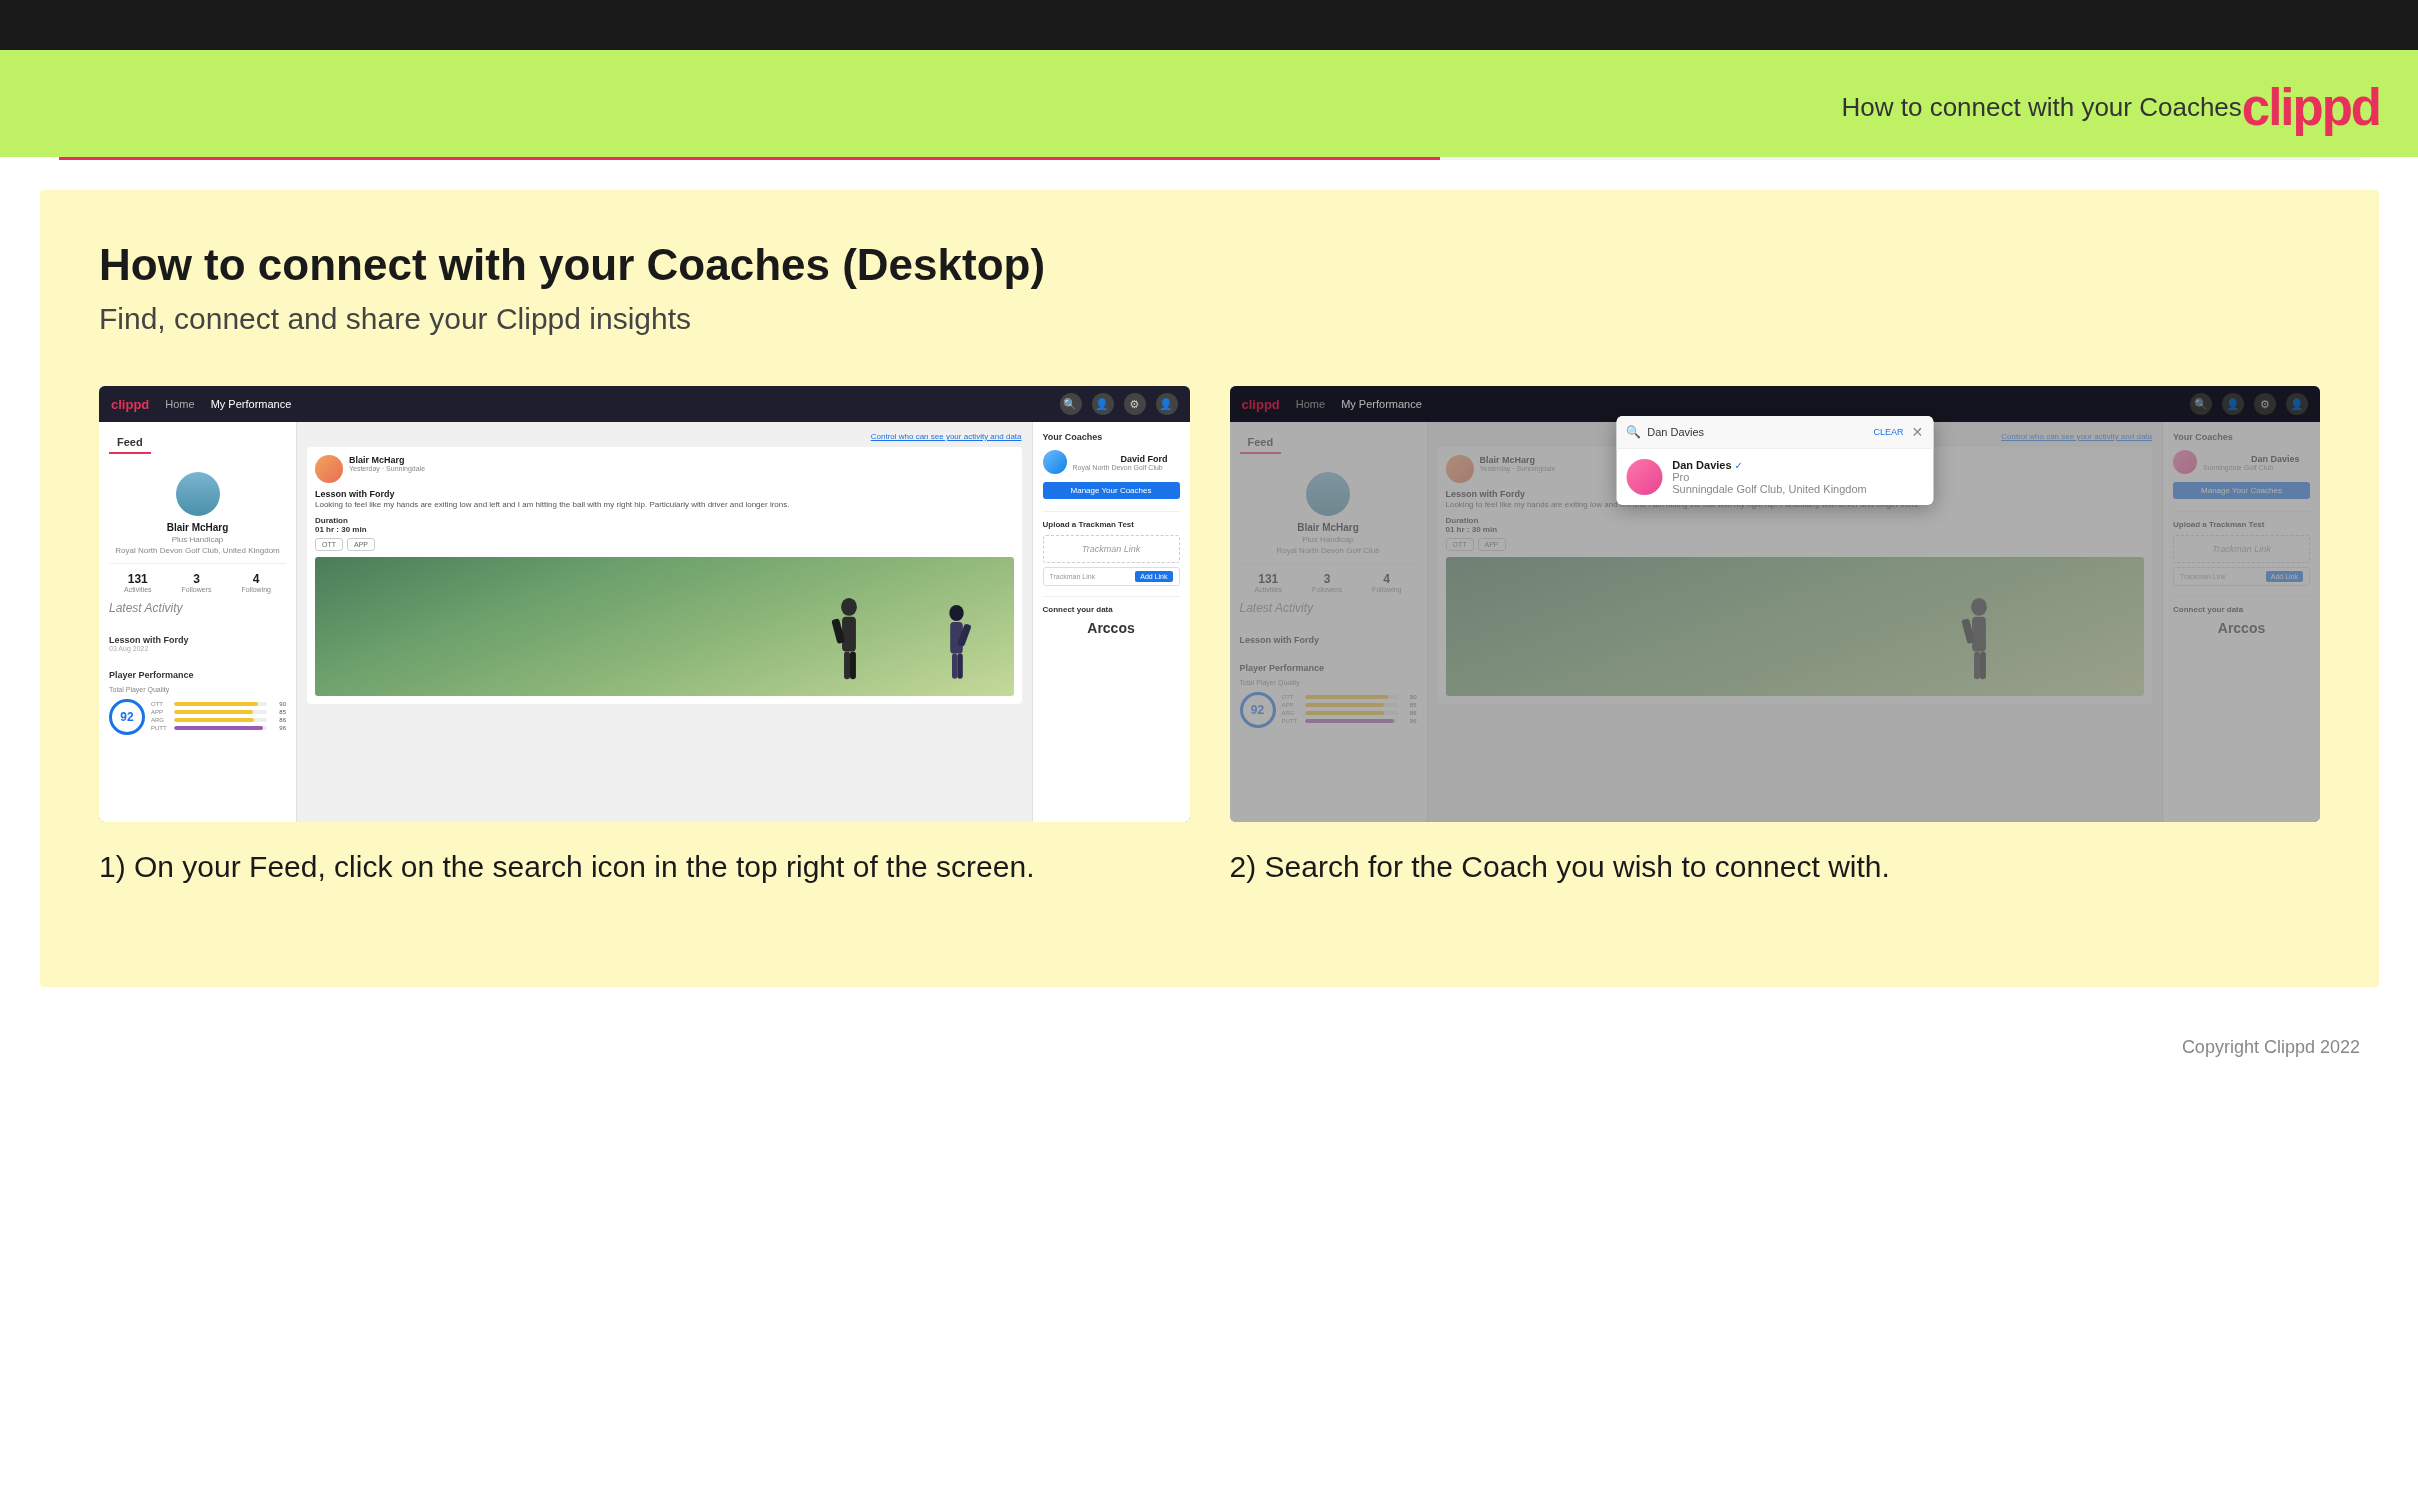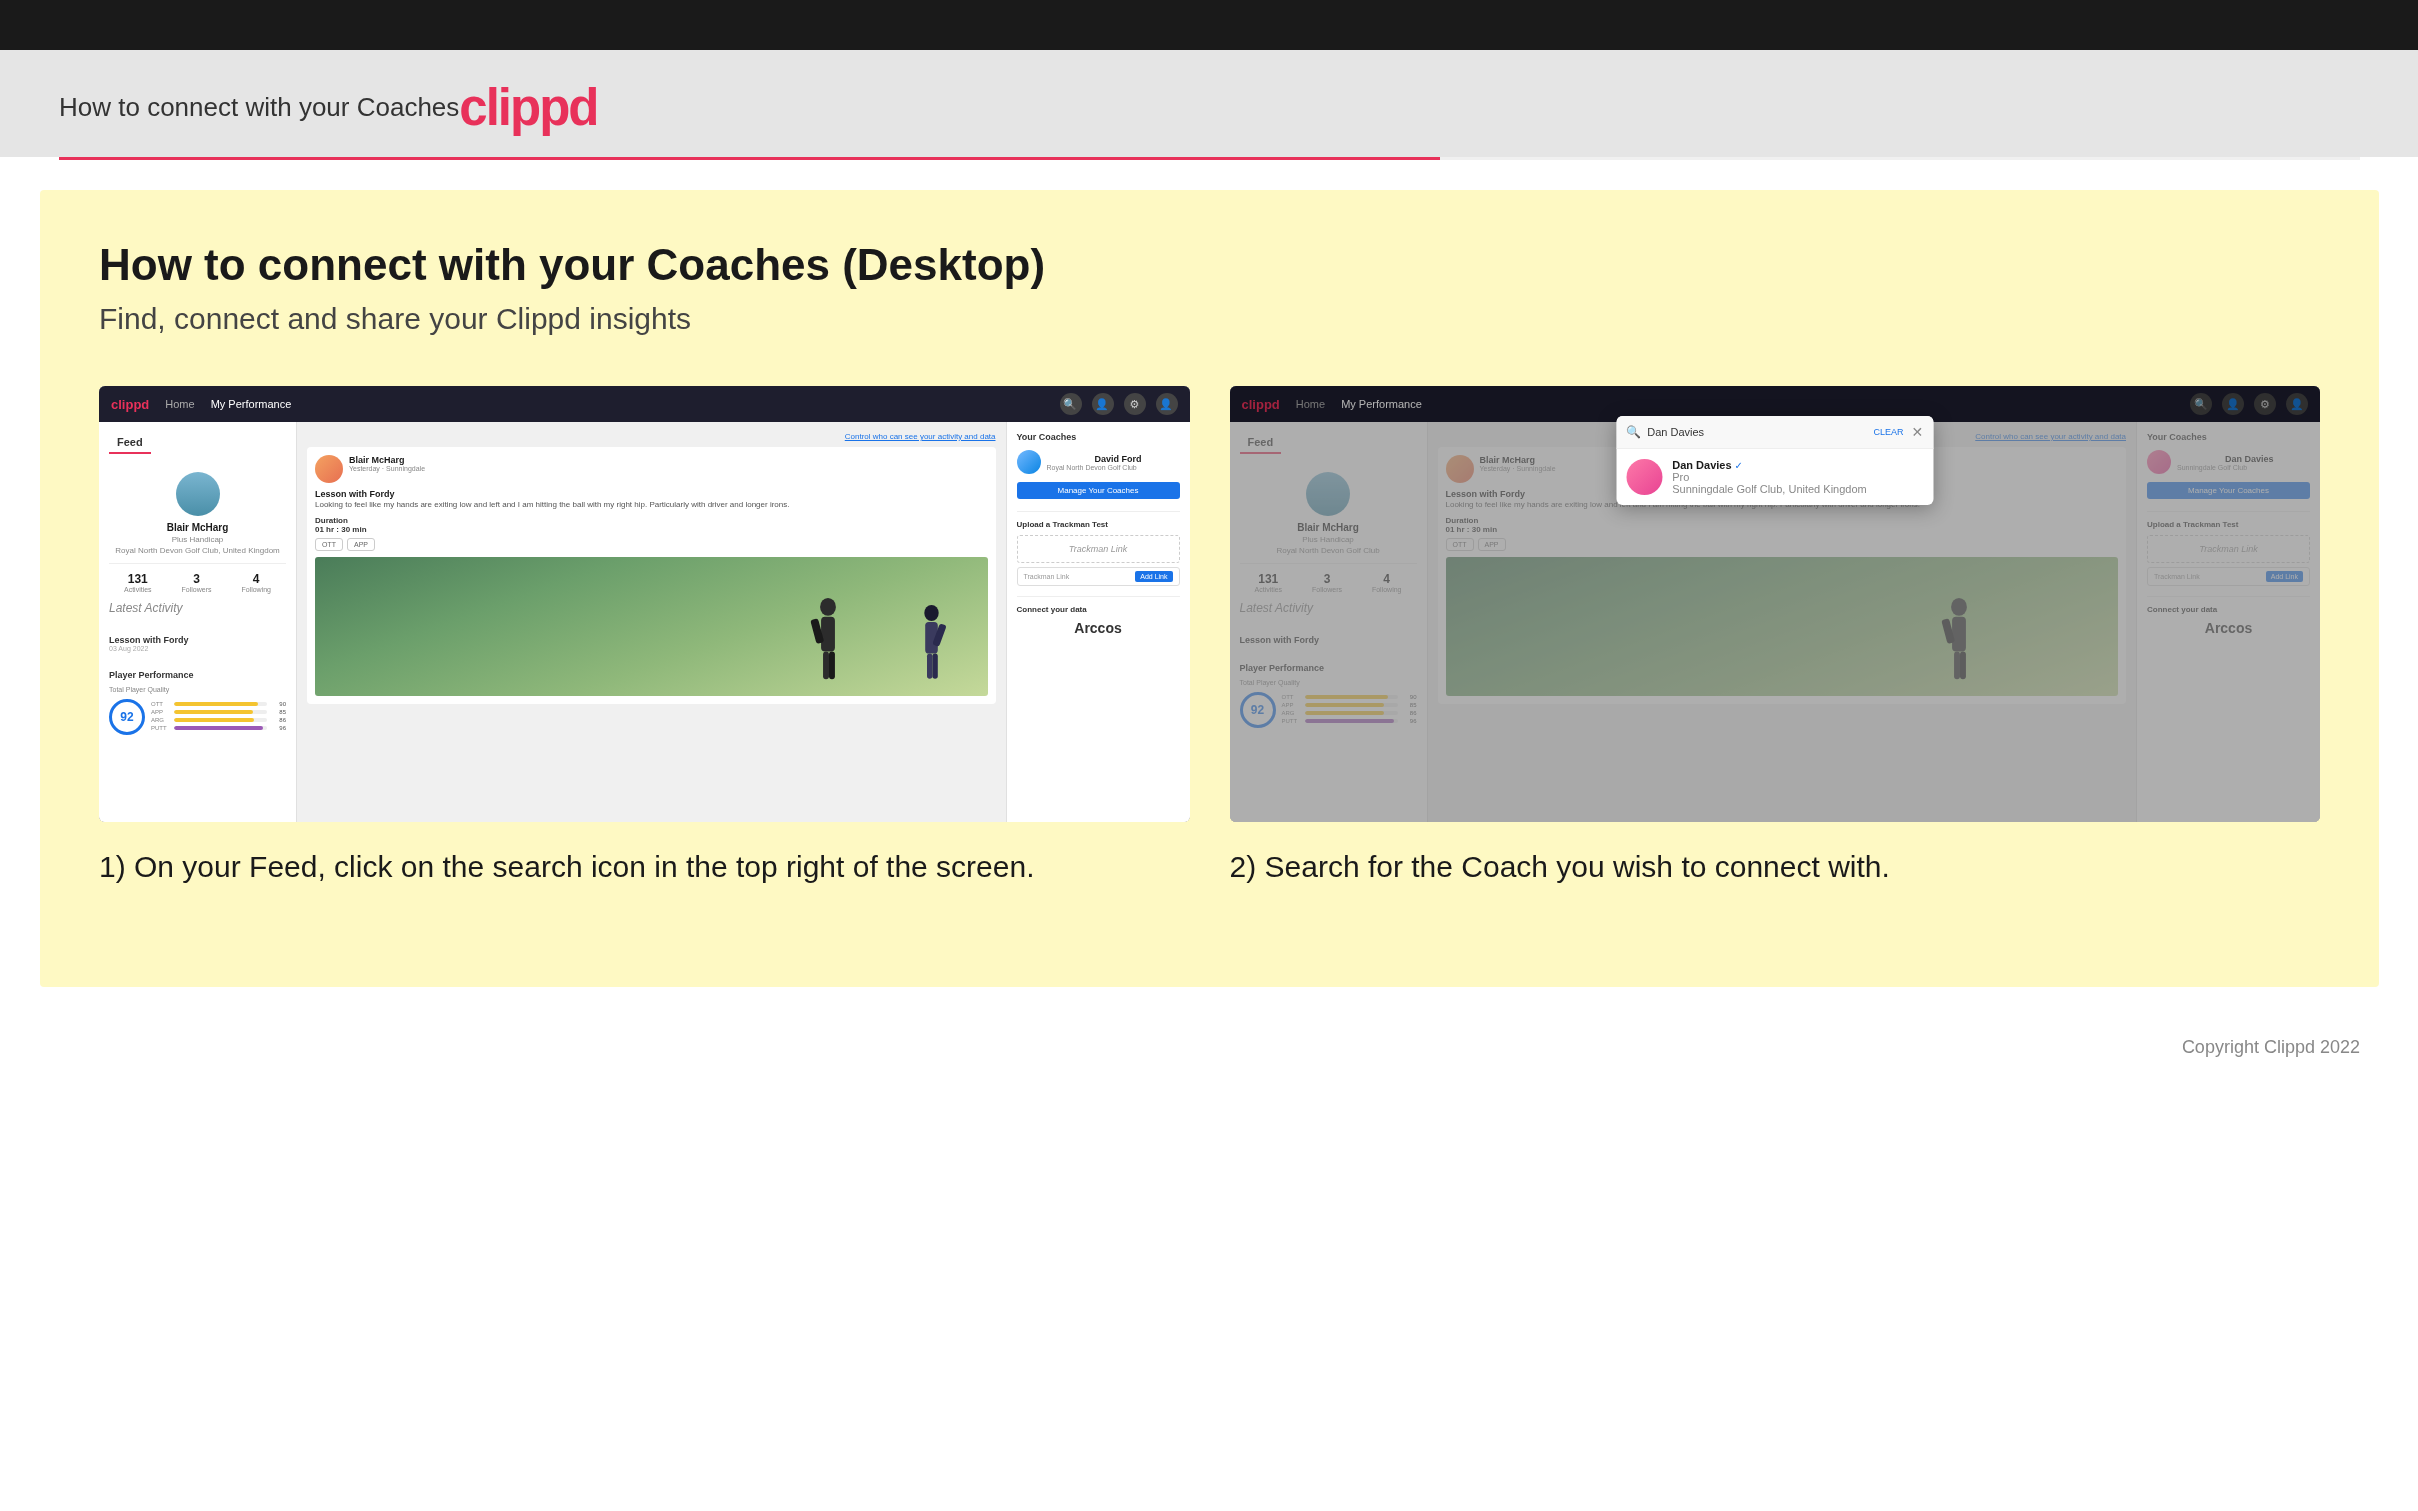--- a/index.html
+++ b/index.html
@@ -15,23 +15,23 @@
     .top-bar {
       background: #1a1a1a;
       height: 50px;
       width: 100%;
     }
 
     
     .header {
       display: flex;
       align-items: center;
-      justify-content: flex-start;
-      padding: 28px 87px 20px 59px;
-      background: #e5e5e5;
+      justify-content: flex-end;
+      padding: 28px 39px 20px 59px;
+      background: #bef264;
     }
     .header-title {
       font-size: 26px;
       color: #333;
       font-weight: 400;
     }
     .clippd-logo {
       font-size: 51px;
       font-weight: 700;
       color: #e8315a;
@@ -361,21 +361,21 @@
       font-size: 8px;
       color: #1a73e8;
       text-decoration: underline;
       margin-bottom: 6px;
       display: block;
       text-align: right;
     }
 
     
     .app-right {
-      width: 184px;
+      width: 158px;
       background: #fff;
       border-left: 1px solid #e0e0e0;
       padding: 10px;
     }
     .coaches-title {
       font-size: 9px;
       font-weight: 700;
       color: #333;
       margin-bottom: 8px;
     }

